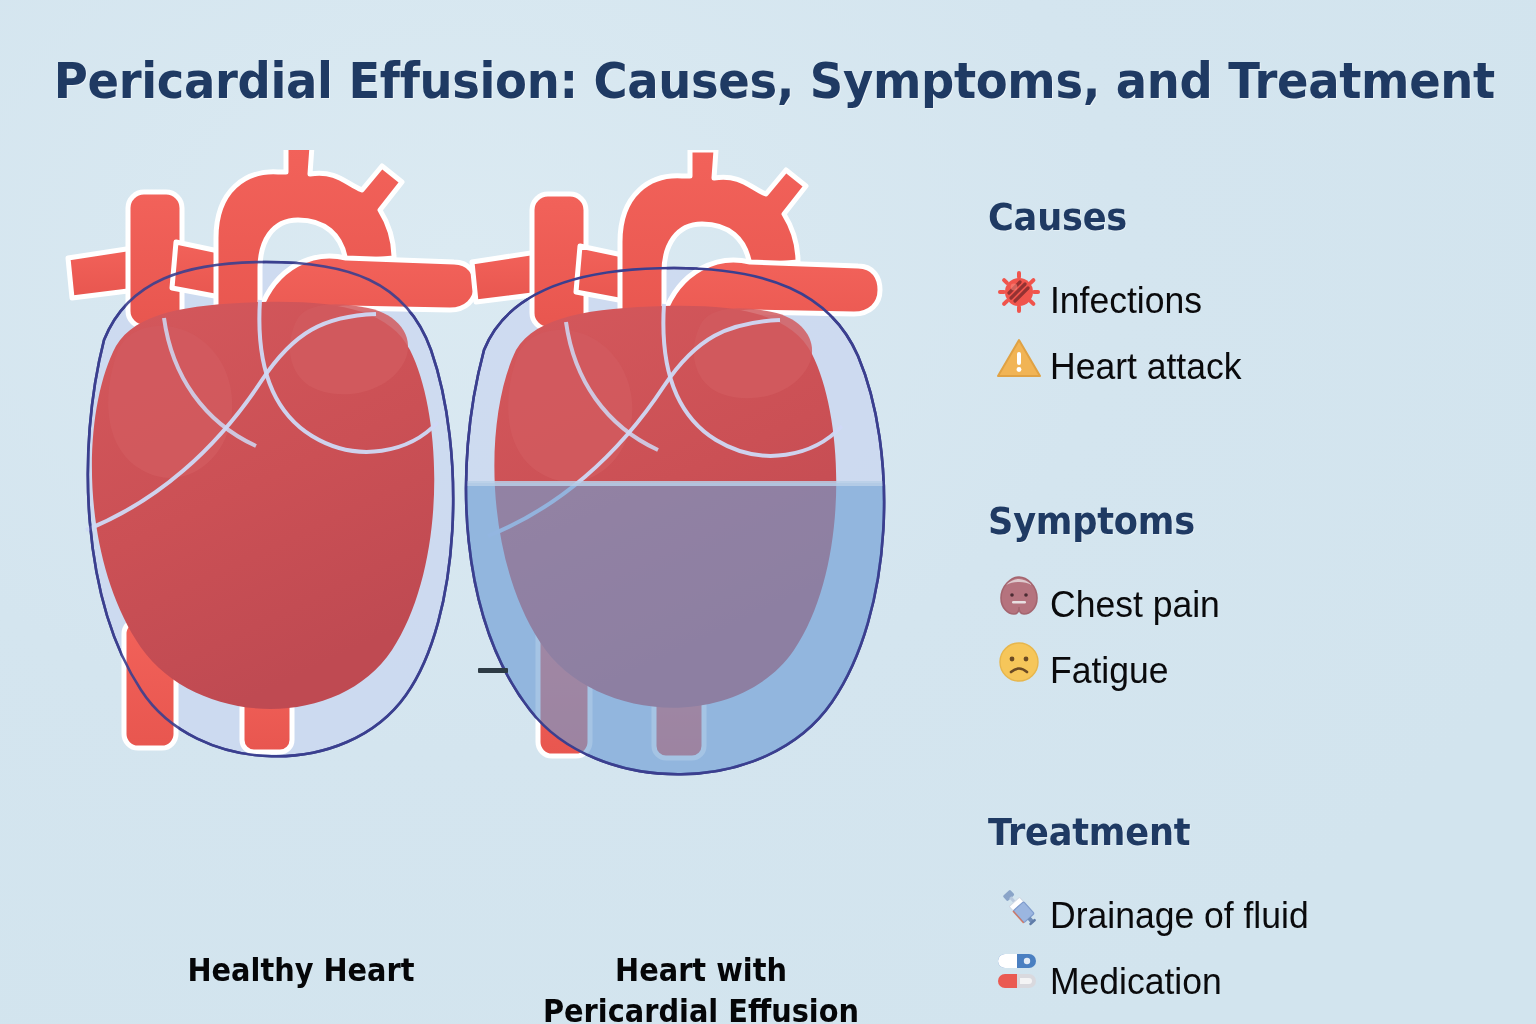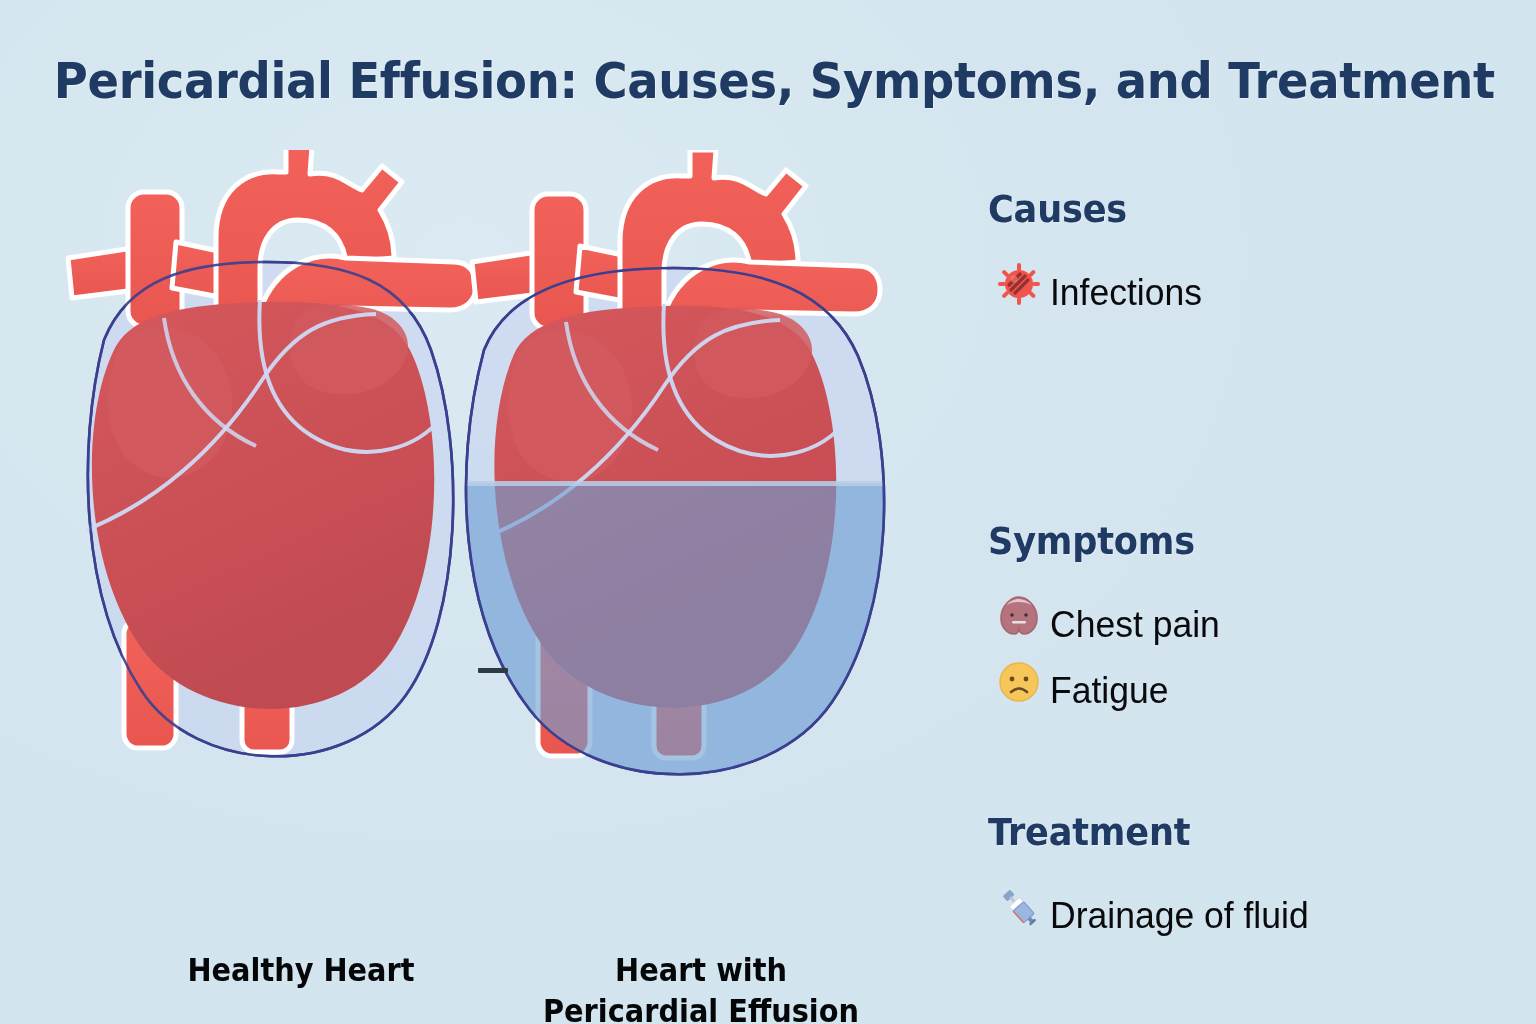--- a/index.html
+++ b/index.html
@@ -111,22 +111,22 @@
   }
   .item-label {
     font-family: "Liberation Sans", sans-serif;
     font-size: 37px;
     color: #0a0a0c;
     line-height: 1;
     white-space: nowrap;
     transform: scaleX(0.96);
     transform-origin: left center;
   }
-  #sec-causes   { position: absolute; left: 0;   top: 0;   width: 520px; }
-  #sec-symptoms { position: absolute; left: 0;   top: 312px; width: 520px; margin-top: 20px; }
+  #sec-causes   { position: absolute; left: 0;   top: 8px;   width: 520px; }
+  #sec-symptoms { position: absolute; left: 0;   top: 312px; width: 520px; }
   #sec-treatment{ position: absolute; left: 0;   top: 623px; width: 520px; }
 
   
   #tick {
     position: absolute;
     left: 462px;
     top: 518px;
     width: 30px;
     height: 5px;
     background: #2e3b45;
@@ -289,20 +289,30 @@
                 <line x1="15" y1="29" x2="29" y2="15"></line>
                 <line x1="19" y1="32" x2="32" y2="19"></line>
                 <line x1="13" y1="24" x2="24" y2="13"></line>
               </g>
               <circle cx="18" cy="18" r="3.4" fill="#ff8a80" opacity="0.55"></circle>
             </svg>
           </span>
           <span class="item-label">Infections</span>
         </div>
 
+        <div class="item">
+          <span class="item-icon">
+            <svg width="46" height="42" viewBox="0 0 46 42" xmlns="http://www.w3.org/2000/svg">
+              <path d="M23 3 L44 39 L2 39 Z" fill="#f1b455" stroke="#e0a244" stroke-width="2" stroke-linejoin="round"></path>
+              <rect x="21" y="15" width="4" height="13" rx="2" fill="#ffffff"></rect>
+              <circle cx="23" cy="32.5" r="2.4" fill="#ffffff"></circle>
+            </svg>
+          </span>
+          <span class="item-label">Heart attack</span>
+        </div>
 
       </div>
     </div>
 
     <div id="sec-symptoms" class="section">
       <div class="section-title">Symptoms</div>
       <div class="item-list">
 
 
         <div class="item">
@@ -348,17 +358,34 @@
                 <rect x="16" y="22" width="14" height="16" rx="1.5" fill="#9bb6e0" stroke="#7f9ccd" stroke-width="1.2"></rect>
                 <rect x="15" y="22" width="1.6" height="16" fill="#e8663f" opacity="0.7"></rect>
                 <rect x="21" y="38" width="4" height="5" fill="#6f8cb8"></rect>
                 <rect x="19" y="42" width="8" height="2.5" rx="1" fill="#5f7ca8"></rect>
               </g>
             </svg>
           </span>
           <span class="item-label">Drainage of fluid</span>
         </div>
 
+        <div class="item">
+          <span class="item-icon">
+            <svg width="46" height="46" viewBox="0 0 46 46" xmlns="http://www.w3.org/2000/svg">
+              <g transform="translate(2,4)">
+                <rect x="0" y="0" width="38" height="14" rx="7" fill="#4a7fc1"></rect>
+                <path d="M7 0 H19 V14 H7 A7 7 0 0 1 7 0 Z" fill="#ffffff"></path>
+                <circle cx="29" cy="7" r="3.2" fill="#ffffff" opacity="0.85"></circle>
+              </g>
+              <g transform="translate(2,24)">
+                <rect x="0" y="0" width="38" height="14" rx="7" fill="#d9d9de"></rect>
+                <path d="M7 0 H19 V14 H7 A7 7 0 0 1 7 0 Z" fill="#ea5a52"></path>
+                <path d="M22 4 H31 A3 3 0 0 1 31 10 H22 Z" fill="#ffffff" opacity="0.7"></path>
+              </g>
+            </svg>
+          </span>
+          <span class="item-label">Medication</span>
+        </div>
       </div>
     </div>
 
   </div>
 </div>
 
 </body></html>

